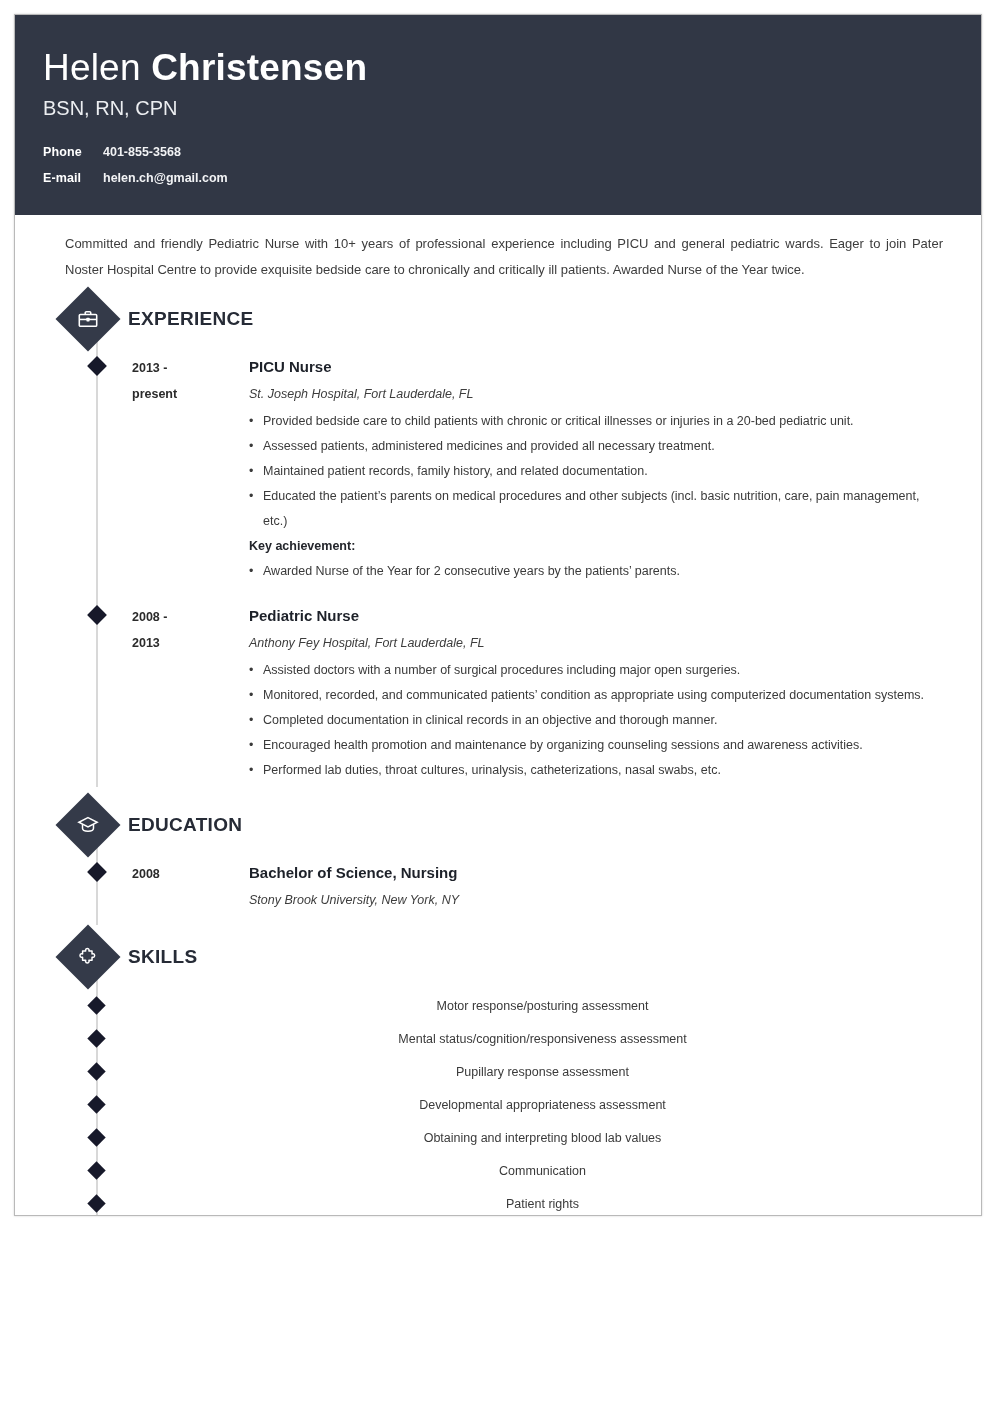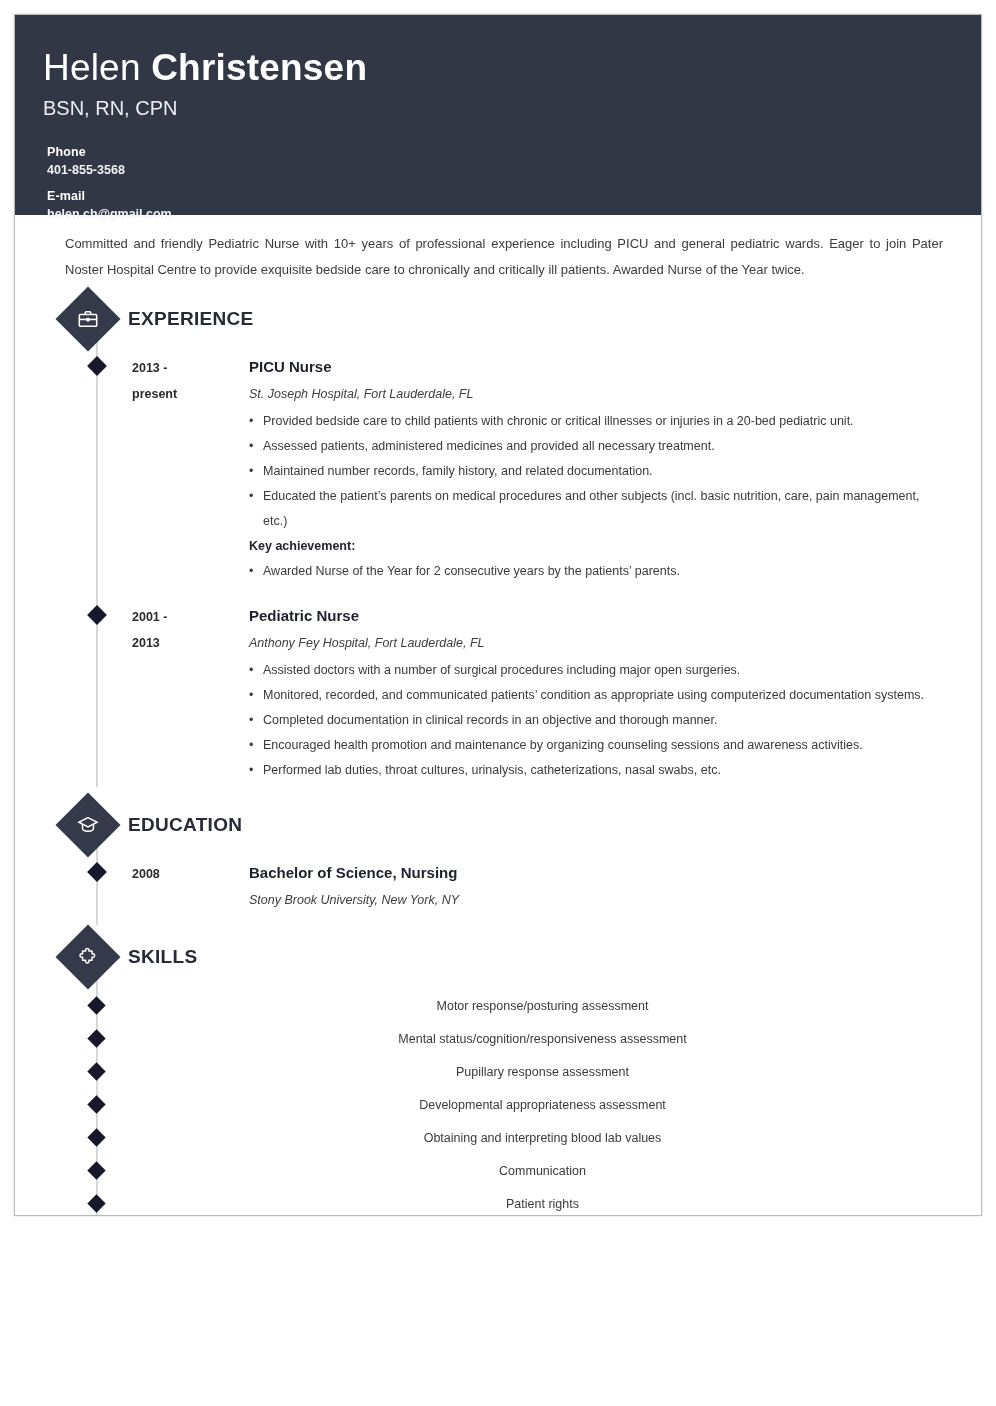--- a/index.html
+++ b/index.html
@@ -49,21 +49,20 @@
     font-weight: 400;
     margin: 0 0 22px 0;
   }
   .contact-row {
     font-size: 12.5px;
     line-height: 18px;
     color: #ffffff;
     margin-bottom: 8px;
     display: flex;
     align-items: baseline;
-    flex-direction: column;
   }
   .contact-label {
     font-weight: 700;
     min-width: 56px;
     letter-spacing: 0.1px;
   }
   .contact-value { font-weight: 700; color: #f2f3f5; margin-left: 4px; }
 
   
   .body-area { padding: 0 28px 30px 28px; position: relative; }
@@ -253,34 +252,34 @@
           <div class="entry-date">
             <div>2013 -</div>
             <div>present</div>
           </div>
           <div class="entry-main">
             <div class="entry-title">PICU Nurse</div>
             <div class="entry-org">St. Joseph Hospital, Fort Lauderdale, FL</div>
             <ul class="duties">
               <li>Provided bedside care to child patients with chronic or critical illnesses or injuries in a 20-bed pediatric unit.</li>
               <li>Assessed patients, administered medicines and provided all necessary treatment.</li>
-              <li>Maintained number records, family history, and related documentation.</li>
+              <li>Maintained patient records, family history, and related documentation.</li>
               <li>Educated the patient’s parents on medical procedures and other subjects (incl. basic nutrition, care, pain management, etc.)</li>
             </ul>
             <div class="key-achv">Key achievement:</div>
             <ul class="duties">
               <li>Awarded Nurse of the Year for 2 consecutive years by the patients’ parents.</li>
             </ul>
           </div>
         </div>
 
         <div class="entry" style="padding-top:16px;">
           <div class="bullet-diamond" style="top:20px;"></div>
           <div class="entry-date">
-            <div>2001 -</div>
+            <div>2008 -</div>
             <div>2013</div>
           </div>
           <div class="entry-main">
             <div class="entry-title">Pediatric Nurse</div>
             <div class="entry-org">Anthony Fey Hospital, Fort Lauderdale, FL</div>
             <ul class="duties">
               <li>Assisted doctors with a number of surgical procedures including major open surgeries.</li>
               <li>Monitored, recorded, and communicated patients’ condition as appropriate using computerized documentation systems.</li>
               <li>Completed documentation in clinical records in an objective and thorough manner.</li>
               <li>Encouraged health promotion and maintenance by organizing counseling sessions and awareness activities.</li>

